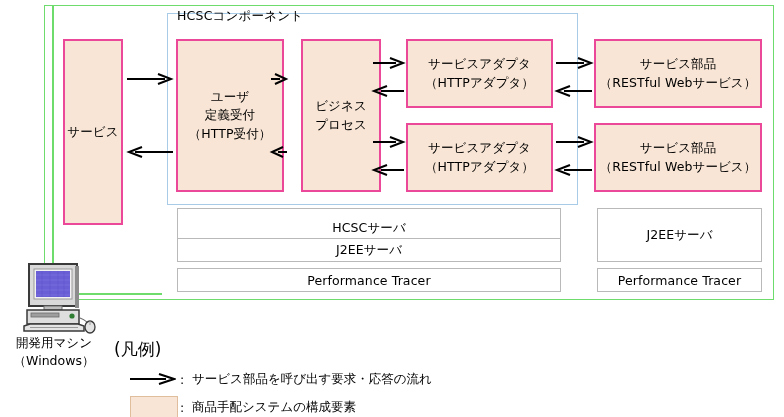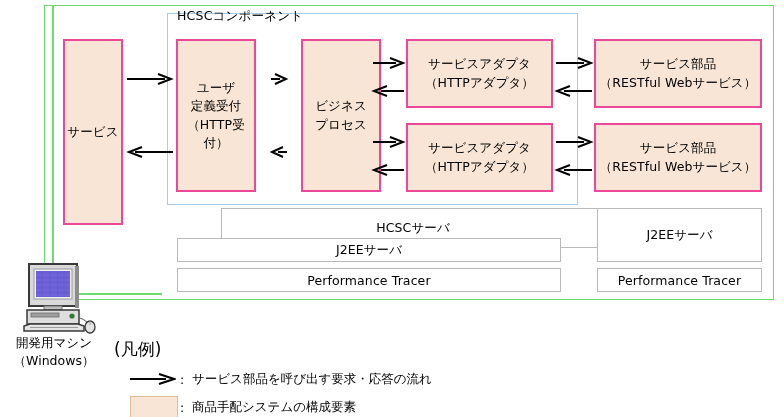--- a/index.html
+++ b/index.html
@@ -113,21 +113,21 @@
 
   <div class="blue-box"></div>
   <div class="blue-title">HCSCコンポーネント</div>
 
   <div class="pbox" style="left:63px;top:39px;width:60px;height:186px;">
     <div>
       <span>サービス</span>
     </div>
   </div>
 
-  <div class="pbox" style="left:176px;top:39px;width:80px;height:153px;">
+  <div class="pbox" style="left:176px;top:39px;width:108px;height:153px;">
     <div>
       <span>ユーザ</span>
       <span>定義受付</span>
       <span>（HTTP受付）</span>
     </div>
   </div>
 
   <div class="pbox" style="left:301px;top:39px;width:80px;height:153px;">
     <div>
       <span>ビジネス</span>
@@ -228,21 +228,21 @@
         <path d="M0 6 H28 M22 1 L35 6 L22 11" fill="none" stroke="#000" stroke-width="2"></path>
       </svg>
   </div>
 
   <div class="arrow" style="left:556px;top:164px;width:36px;">
     <svg width="36" height="12" viewBox="0 0 36 12">
         <path d="M36 6 H8 M14 1 L1 6 L14 11" fill="none" stroke="#000" stroke-width="2"></path>
       </svg>
   </div>
 
-  <div class="sbar" style="left:177px;top:208px;width:384px;height:40px;margin-left:44px;">HCSCサーバ</div>
+  <div class="sbar" style="left:177px;top:208px;width:384px;height:40px;">HCSCサーバ</div>
   <div class="sbar" style="left:177px;top:238px;width:384px;height:24px;">J2EEサーバ</div>
   <div class="sbar" style="left:177px;top:268px;width:384px;height:24px;">Performance Tracer</div>
 
   <div class="sbar" style="left:597px;top:208px;width:165px;height:54px;">J2EEサーバ</div>
   <div class="sbar" style="left:597px;top:268px;width:165px;height:24px;">Performance Tracer</div>
 
   <div class="pc-wrap">
     <svg width="86" height="72" viewBox="0 0 86 72">
 
       <rect x="15" y="2" width="48" height="42" fill="#d9d9d9" stroke="#3a3a3a" stroke-width="2"></rect>

